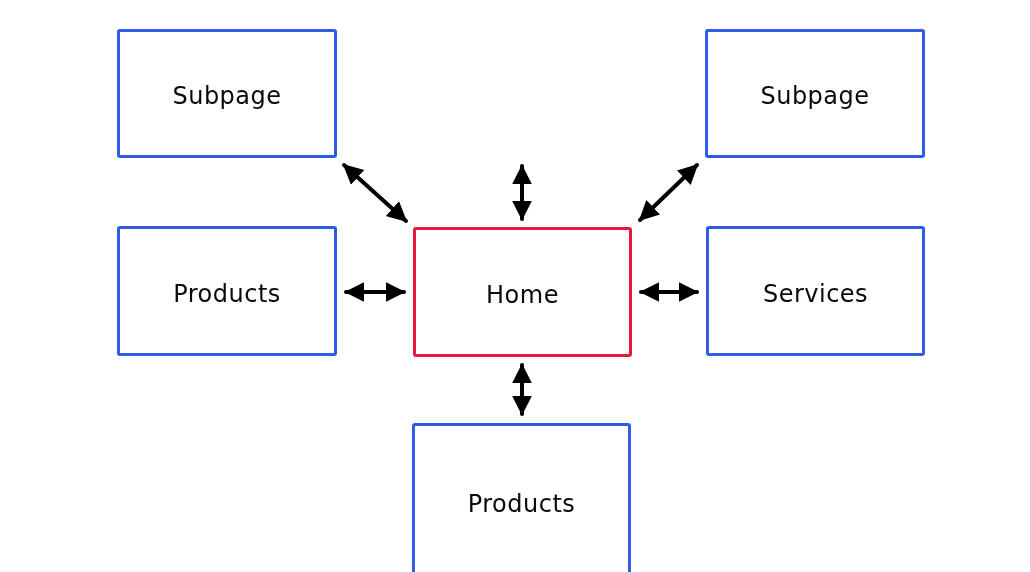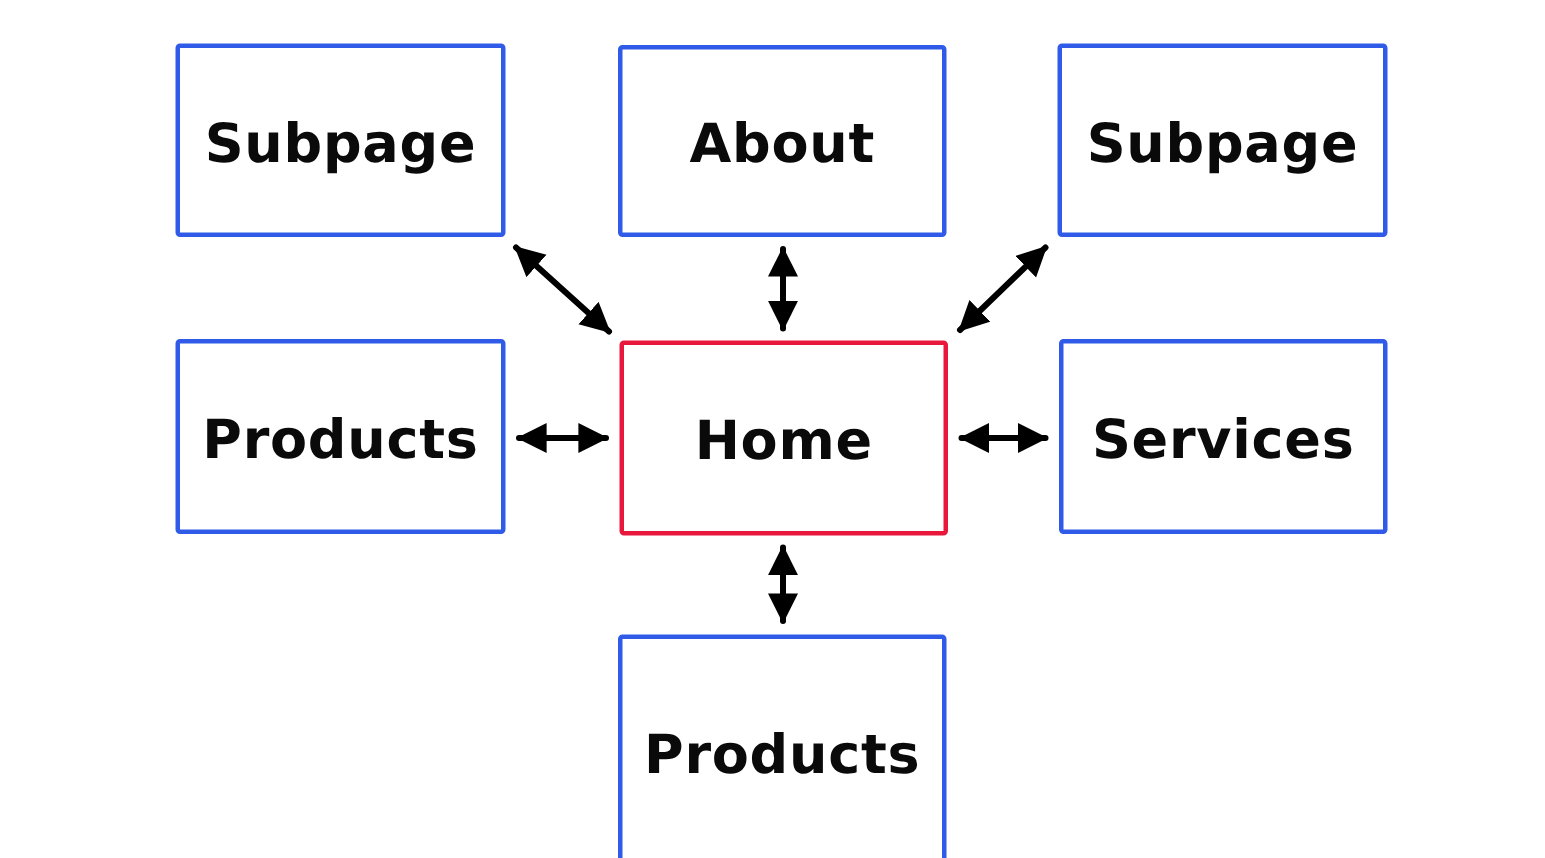--- a/index.html
+++ b/index.html
@@ -39,22 +39,22 @@
     position: absolute;
     border: 3px solid var(--page-border);
     border-radius: 3px;
     background: var(--bg);
     display: flex;
     align-items: center;
     justify-content: center;
   }
   .node.home { border-color: var(--home-border); }
   .node .label {
-    font-weight: bold;
-    font-size: 36px;
+    font-weight: normal;
+    font-size: 24px;
     color: var(--text);
     letter-spacing: 0.5px;
     padding-top: 5px;
     white-space: nowrap;
   }
 </style>
 </head>
 <body>
 
 <div class="canvas">
@@ -70,23 +70,20 @@
     <line x1="697" y1="165" x2="640" y2="220" marker-start="url(#ah)" marker-end="url(#ah)"></line>
     <line x1="346" y1="292" x2="404" y2="292" marker-start="url(#ah)" marker-end="url(#ah)"></line>
     <line x1="641" y1="292" x2="697" y2="292" marker-start="url(#ah)" marker-end="url(#ah)"></line>
     <line x1="522" y1="365" x2="522" y2="414" marker-start="url(#ah)" marker-end="url(#ah)"></line>
   </svg>
 
   <div class="node" style="left:117px; top:29px; width:220px; height:129px;">
     <span class="label">Subpage</span>
   </div>
 
-  <div class="node" style="left:412px; top:30px; width:219px; height:128px;">
-    <span class="label">About</span>
-  </div>
 
   <div class="node" style="left:705px; top:29px; width:220px; height:129px;">
     <span class="label">Subpage</span>
   </div>
 
   <div class="node" style="left:117px; top:226px; width:220px; height:130px;">
     <span class="label">Products</span>
   </div>
 
   <div class="node home" style="left:413px; top:227px; width:219px; height:130px;">

